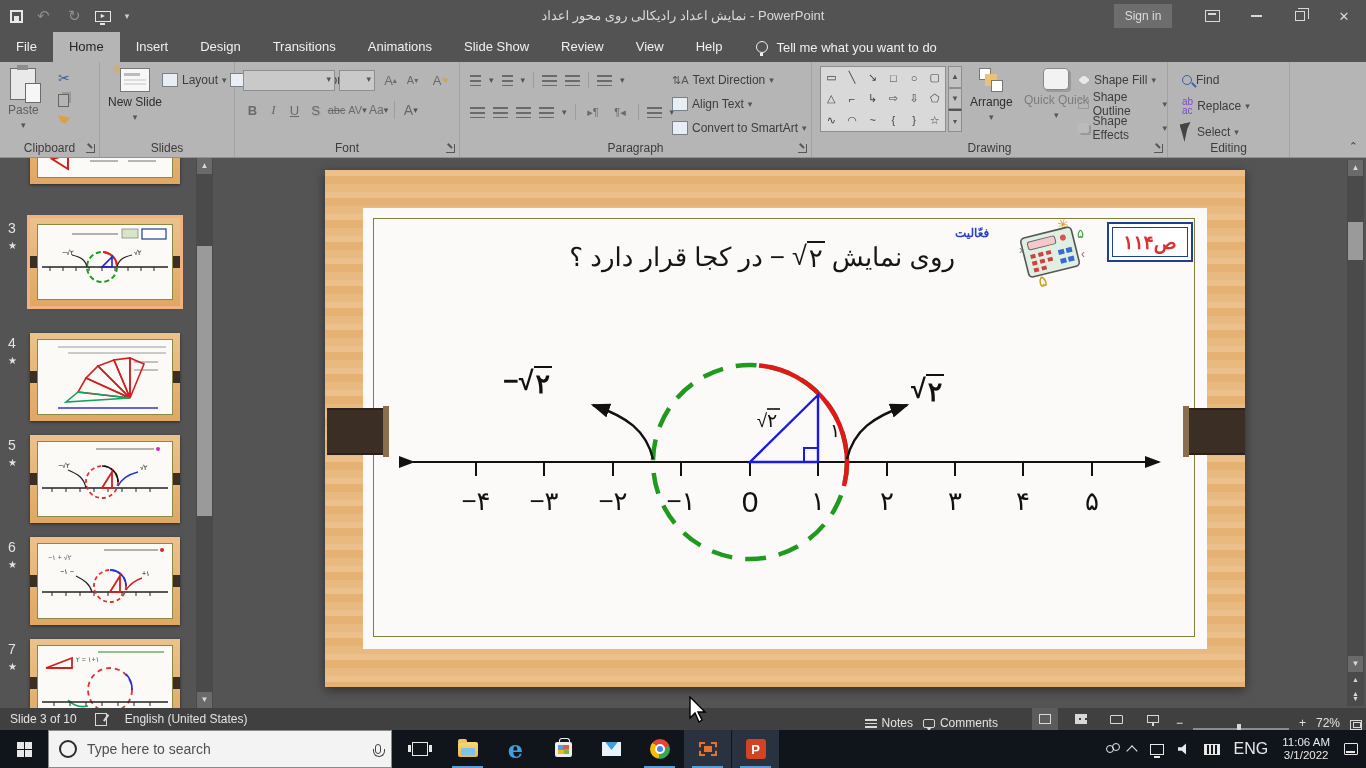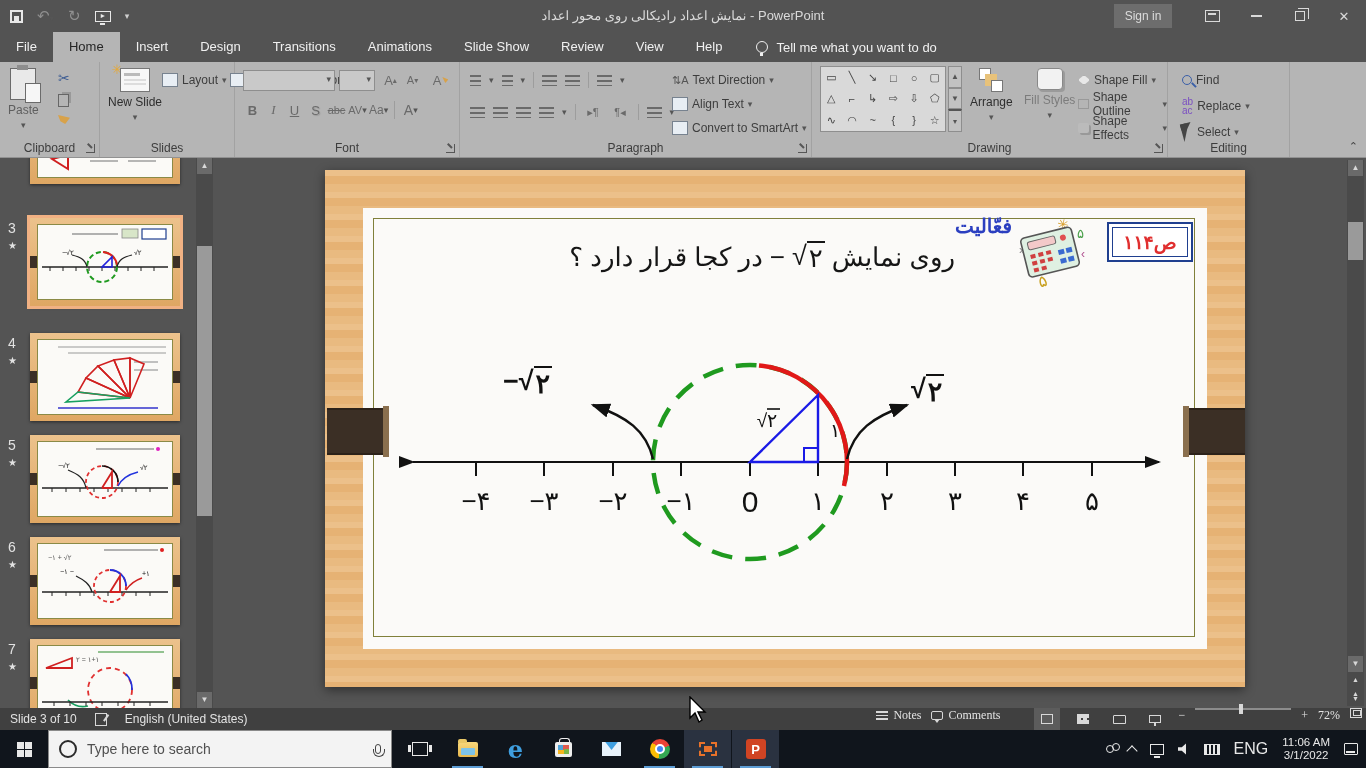--- a/index.html
+++ b/index.html
@@ -94,38 +94,38 @@
   
   #slide { position:absolute; left:325px; top:12px; width:920px; height:517px; background:repeating-linear-gradient(180deg,#ecc08a 0 6px,#e6b274 6px 14px,#e9ba80 14px 22px); box-shadow:0 3px 10px rgba(0,0,0,.45); }
   #slide-white { position:absolute; left:38px; top:38px; width:844px; height:441px; background:#fbfaf8; }
   #slide-border { position:absolute; left:10px; top:10px; width:822px; height:419px; border:1.4px solid #80803a; }
   .clip { position:absolute; width:62px; height:47px; background:#3b2f25; border-top:2px solid #2c221a; border-bottom:2px solid #2c221a; top:238px; }
   .clip:after { content:""; position:absolute; top:-4px; bottom:-4px; width:6px; background:#8a6f4e; }
   #clipL:after { right:0; }
   #clipR:after { left:0; }
 
   #badge { position:absolute; left:782px; top:52px; width:86px; height:40px; background:#fff; border:2px solid #1f3f8f; box-shadow:inset 0 0 0 3px #fff, inset 0 0 0 4px #1f3f8f; display:flex; align-items:center; justify-content:center; color:#e02f2f; font-size:19px; font-weight:bold; direction:rtl; }
-  #activity { position:absolute; left:630px; top:44px; color:#2b3fc0; font-size:20px; font-weight:bold; direction:rtl; }
+  #activity { position:absolute; left:630px; top:56px; color:#2b3fc0; font-size:12px; font-weight:bold; direction:rtl; }
   #slide-title { position:absolute; left:240px; top:62px; width:390px; height:50px; display:flex; direction:rtl; align-items:center; justify-content:flex-start; gap:7px; font-size:26px; color:#161616; }
   .sqrtu { display:inline-flex; direction:ltr; align-items:flex-start; }
   .sqrtu .rt { font-size:27px; }
   .sqrtu .ol { border-top:2px solid #161616; padding:0 2px; }
   .radlab { position:absolute; display:flex; direction:ltr; font-size:27px; color:#111; font-weight:bold; }
   .radlab .ol { border-top:2.4px solid #111; padding:0 2px; }
 
   
   #vscroll { position:absolute; right:2px; top:2px; width:17px; height:546px; background:#4a4a4a; }
   #vscroll .sbtn { left:1px; }
 
   
   #statusbar { position:absolute; left:0; top:708px; width:1366px; height:22px; background:#404040; color:#e3e3e3; font-size:12px; }
   #statusbar .left { position:absolute; left:10px; top:0; height:22px; display:flex; align-items:center; gap:18px; }
   .spellico { width:12px; height:13px; border:1.4px solid #d8d8d8; position:relative; }
   .spellico:after { content:""; position:absolute; right:-4px; top:3px; width:8px; height:1.6px; background:#d8d8d8; transform:rotate(-55deg); }
-  #statusbar .right { position:absolute; right:4px; top:0; height:22px; display:flex; align-items:flex-start; gap:10px;font-family:Liberation Serif, serif; }
+  #statusbar .right { position:absolute; right:4px; top:0; height:22px; display:flex; align-items:flex-end; gap:10px; }
   .notesico { width:12px; height:9px; background:repeating-linear-gradient(#d8d8d8 0 1.6px, transparent 1.6px 3.6px); }
   .commico { width:12px; height:9px; border:1.4px solid #d8d8d8; border-radius:2px; position:relative; }
   .commico:after { content:""; position:absolute; left:2px; bottom:-4px; border-left:3px solid transparent; border-right:3px solid transparent; border-top:4px solid #d8d8d8; }
   .viewbtn { width:26px; height:22px; display:flex; align-items:center; justify-content:center; }
   .viewbtn.on { background:#5c5c5c; }
   .vn { width:12px; height:10px; border:1.4px solid #d8d8d8; }
   .vs { width:12px; height:10px; background:repeating-linear-gradient(90deg,#d8d8d8 0 4px,transparent 4px 6px),repeating-linear-gradient(#d8d8d8 0 4px,transparent 4px 6px); }
   .vr { width:13px; height:9px; border:1.4px solid #d8d8d8; border-radius:1px 1px 0 0; }
   .vp { width:12px; height:8px; border:1.4px solid #d8d8d8; position:relative; }
   .vp:after { content:""; position:absolute; left:4px; bottom:-4px; width:2px; height:4px; background:#d8d8d8; }
@@ -388,21 +388,21 @@
         <span class="arr-ico">
             <i class="a1"></i>
             <i class="b1"></i>
             <i class="c1"></i>
           </span>
         <span>Arrange</span>
           <span class="caret">▾</span>
       </div>
       <div class="bigbtn gy" style="position:absolute;left:212px;top:6px;">
         <span class="qs-ico"></span>
-        <span>Fill Styles</span>
+        <span>Quick Quick</span>
           <span class="caret">▾</span>
       </div>
       <div style="position:absolute;left:266px;top:8px;display:flex;flex-direction:column;gap:4px;">
         <span class="smrow gy">
             <span style="width:12px;height:10px;background:#e8e8e8;border:1px solid #999;clip-path:polygon(50% 0,100% 50%,50% 100%,0 50%);"></span>
             <span>Shape Fill</span>
             <span class="caret">▾</span>
           </span>
         <span class="smrow gy">
             <span style="width:12px;height:10px;border:1.4px solid #999;"></span>

